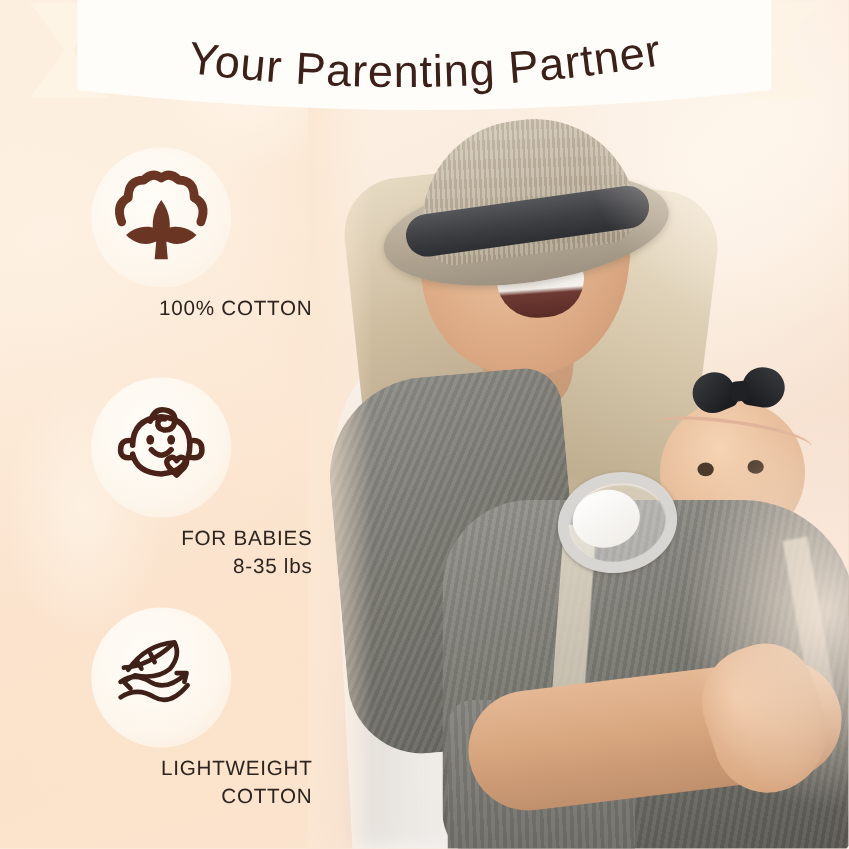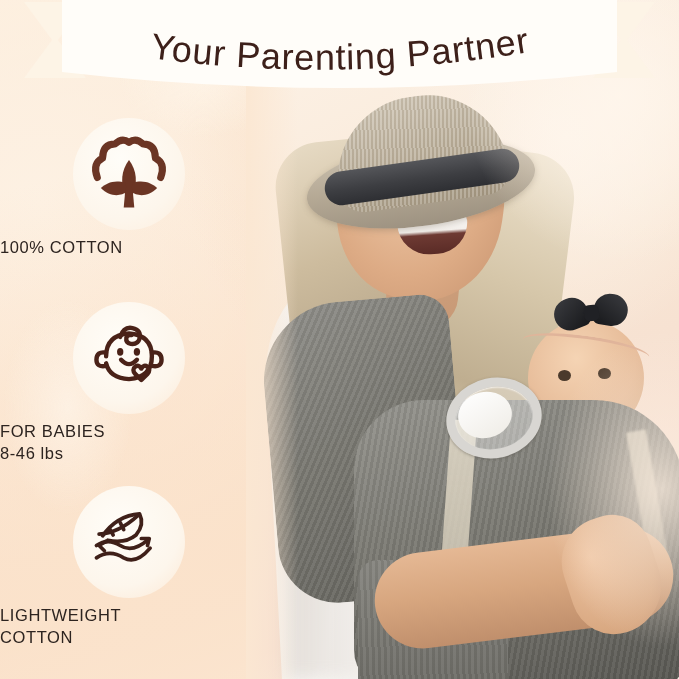--- a/index.html
+++ b/index.html
@@ -344,21 +344,21 @@
   .badge-icon {
     position: absolute;
     left: 85px; top: 20px;
     width: 88px; height: 88px;
   }
   .badge-icon svg { display: block; width: 88px; height: 88px; }
   .feature-label {
     position: absolute;
     left: 0; top: 126px;
     width: 250px;
-    text-align: left;
+    text-align: right;
     color: #2d2420;
     font-size: 16.5px;
     letter-spacing: .6px;
     line-height: 22px;
     white-space: pre-line;
   }
   .feature-label.two-line { font-size: 16.5px; }
 </style>
 </head>
 <body>
@@ -473,21 +473,21 @@
 
             <path d="M64 62 Q61 57 57 60 Q53 63 57 68 L64 75 L71 68 Q75 63 71 60 Q67 57 64 62 Z"></path>
           </g>
           <g fill="#4a2218">
             <ellipse cx="40" cy="43" rx="3.6" ry="4.4"></ellipse>
             <ellipse cx="59" cy="43" rx="3.6" ry="4.4"></ellipse>
           </g>
         </svg>
       </div>
       <div class="feature-label two-line">FOR BABIES
-8-46 lbs</div>
+8-35 lbs</div>
     </div>
 
     <div class="feature">
       <div class="badge-circle"></div>
       <div class="badge-icon">
         <svg viewBox="0 0 100 100" xmlns="http://www.w3.org/2000/svg">
           <g fill="none" stroke="#3f2019" stroke-width="4.2" stroke-linecap="round" stroke-linejoin="round">
 
             <path d="M20 43 Q36 20 62 18 Q68 30 58 42 Q46 52 26 48"></path>
 

